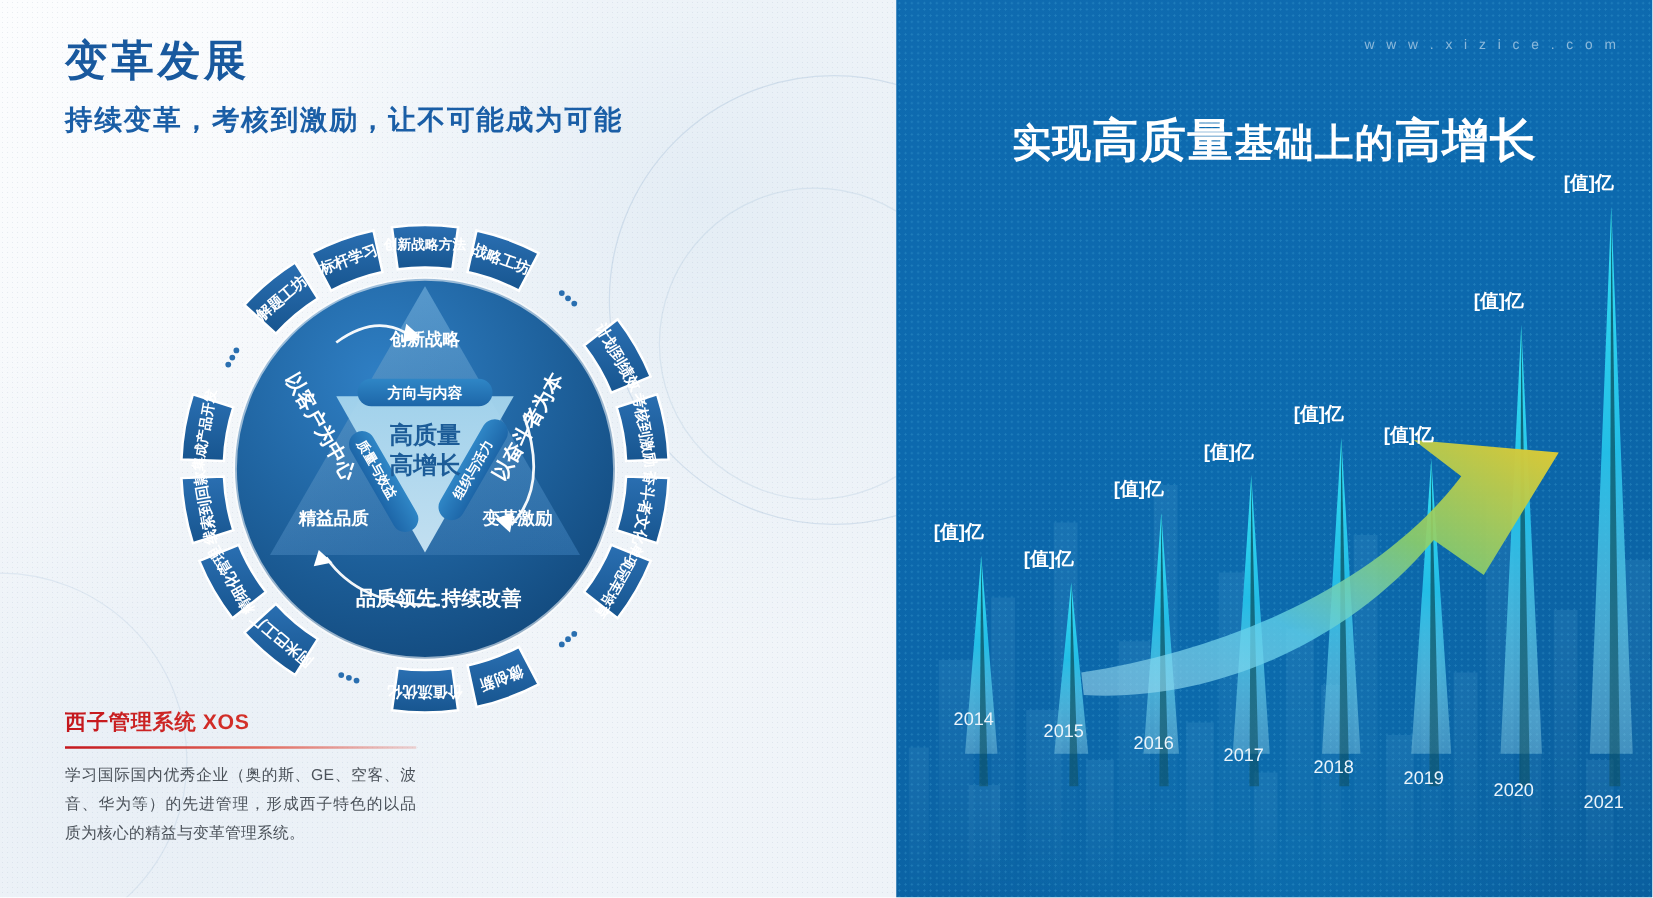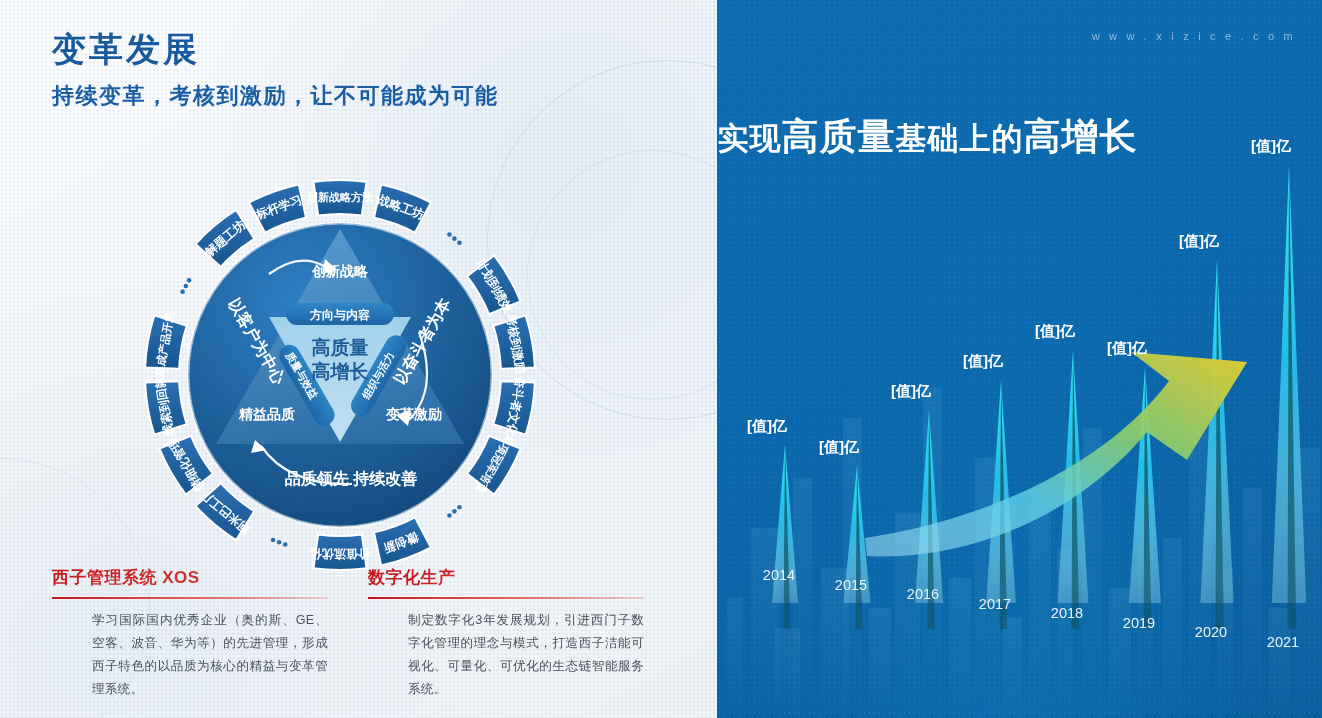--- a/index.html
+++ b/index.html
@@ -74,21 +74,21 @@
     -webkit-background-clip:text; background-clip:text; color:transparent;
     letter-spacing:.5px;
   }
   .col .rule{
     margin-top:8px; height:1.6px; width:100%;
     background:linear-gradient(90deg,#c4161c 0%,#e1685c 55%,rgba(225,104,92,.25) 100%);
   }
   .col p{
     margin-top:10px;
     font-size:12.6px; line-height:1.85; color:#4a5159;
-    text-align:justify; letter-spacing:.2px;margin-left:40px;
+    text-align:justify; letter-spacing:.2px;
   }
 
   
   .right{
     position:relative; width:644px; height:718px;
     background:
       radial-gradient(ellipse at 50% 115%, rgba(13,120,185,.55) 0%, rgba(13,120,185,0) 55%),
       linear-gradient(160deg,#0f6bb0 0%,#0c69ae 40%,#0a5f9e 100%);
     overflow:hidden;
     padding-left:44px;
@@ -104,22 +104,22 @@
     position:absolute; bottom:0; display:block;
     background:linear-gradient(180deg, rgba(150,215,245,.20) 0%, rgba(60,150,205,.02) 100%);
   }
   .watermark{
     position:absolute; right:26px; top:30px; z-index:7;
     font-size:11px; letter-spacing:3.2px;
     color:rgba(215,232,245,.62);
   }
   .r-title{
     position:absolute; left:0; right:0; top:88px; z-index:7;
-    text-align:left; color:#ffffff;
-    font-size:31px; font-weight:bold; letter-spacing:1px;margin-top:24px;
+    text-align:center; color:#ffffff;
+    font-size:31px; font-weight:bold; letter-spacing:1px;
   }
   .r-title .big{ font-size:37px; }
   .chart{ position:absolute; inset:0; z-index:6; }
   .chart svg{ width:644px; height:718px; display:block; }
   .val-lab{ fill:#ffffff; font-weight:bold; font-family:"Liberation Sans","DejaVu Sans",sans-serif; }
   .yr-lab{ fill:#eaf4fb; font-family:"Liberation Sans","DejaVu Sans",sans-serif; }
   .source{
     position:absolute; right:36px; bottom:28px; z-index:8;
     font-size:12px; color:#d6e8f5; letter-spacing:.6px;
   }
@@ -259,25 +259,20 @@
         <polygon points="136,286 147,296 132,299" fill="#ffffff"></polygon>
       </svg>
     </div>
 
     <div class="cols">
       <div class="col">
         <h3>西子管理系统 XOS</h3>
         <div class="rule"></div>
         <p>学习国际国内优秀企业（奥的斯、GE、空客、波音、华为等）的先进管理，形成西子特色的以品质为核心的精益与变革管理系统。</p>
       </div>
-      <div class="col">
-        <h3>数字化生产</h3>
-        <div class="rule"></div>
-        <p>制定数字化3年发展规划，引进西门子数字化管理的理念与模式，打造西子洁能可视化、可量化、可优化的生态链智能服务系统。</p>
-      </div>
     </div>
   </section>
 
   <section class="right">
     <div class="city" id="city">
         <i style="left: 10px; width: 16px; height: 120px;"></i>
         <i style="left: 34px; width: 28px; height: 190px;"></i>
         <i style="left: 58px; width: 25px; height: 90px;"></i>
         <i style="left: 76px; width: 19px; height: 240px;"></i>
         <i style="left: 104px; width: 28px; height: 150px;"></i>

